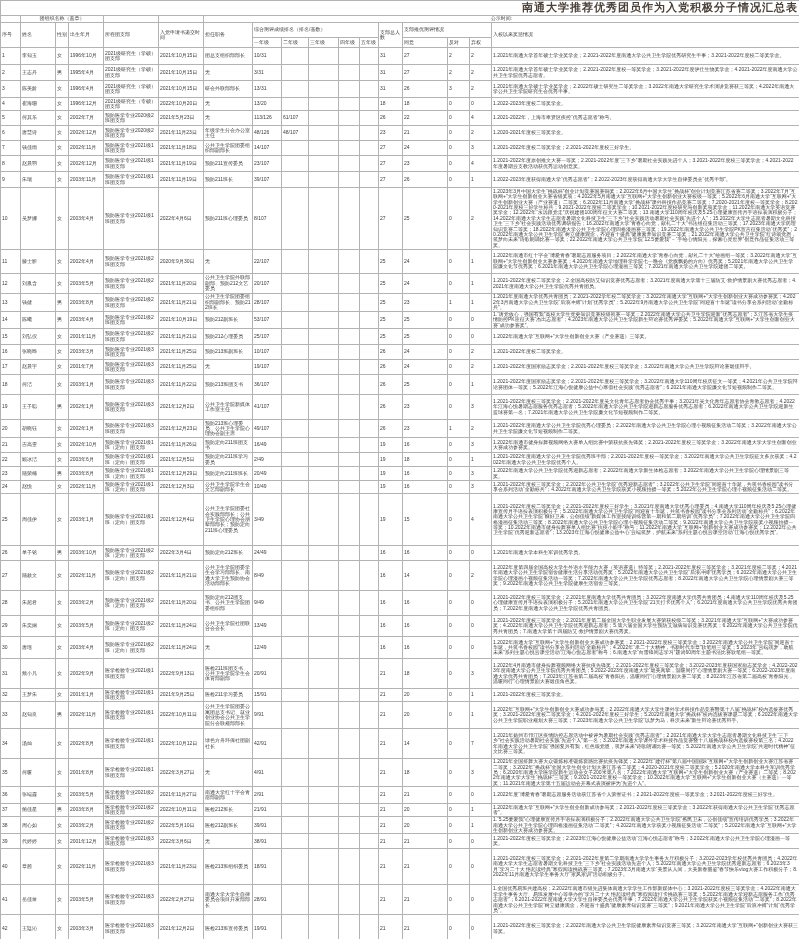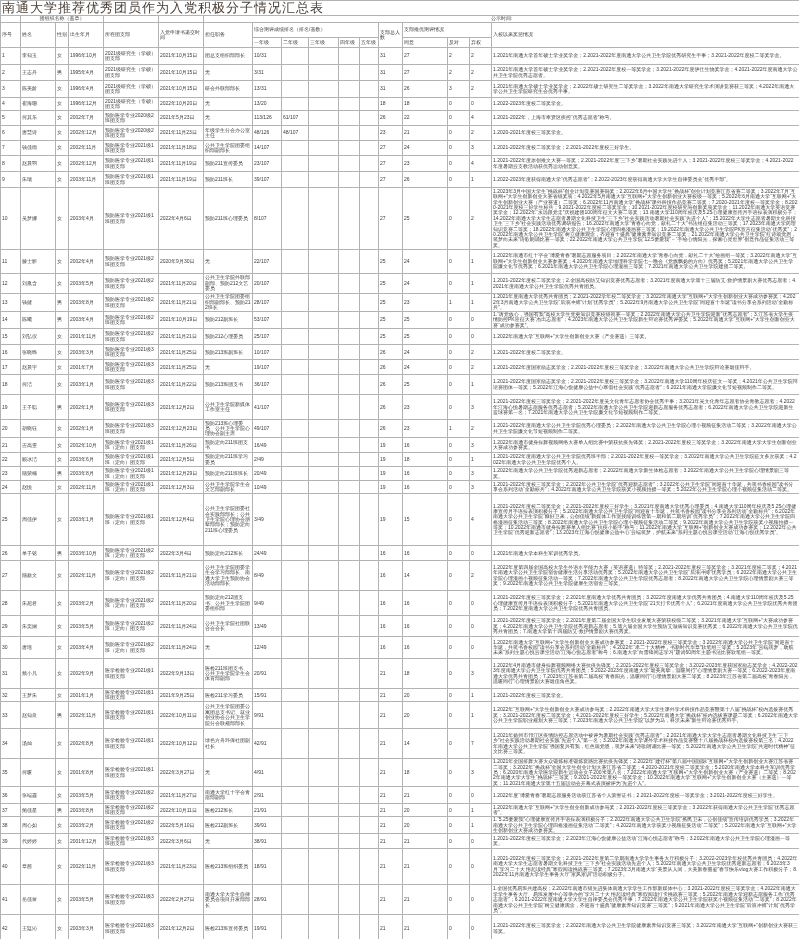--- a/index.html
+++ b/index.html
@@ -1,20 +1,20 @@
 <!DOCTYPE html>
 <html><head>
 <meta charset="utf-8">
 <style>
   html,body{margin:0;padding:0;background:#fff;}
   body{width:799px;height:939px;overflow:hidden;font-family:"Liberation Sans",sans-serif;}
   table{border-collapse:collapse;table-layout:fixed;width:799px;background:#fff;}
   th,td{border:1px solid #b3b3b3;font-size:5px;line-height:1.08;font-weight:400;color:#3c3c3c;
         padding:0 1px;vertical-align:middle;text-align:left;word-break:break-all;overflow:hidden;}
-  tr.title-row th{text-align:left;font-size:13px;letter-spacing:1px;color:#4a4038;height:14px;font-weight:400;}
+  tr.title-row th{text-align:right;font-size:11px;letter-spacing:1px;color:#4a4038;height:14px;font-weight:700;}
   tr.band1 th{text-align:center;height:6px;}
   tr.head-main th{height:14px;}
   tr.head-grades th{height:9px;}
   td.awards{vertical-align:middle;}
 </style>
 </head>
 <body>
 
 <table>
   <colgroup>

